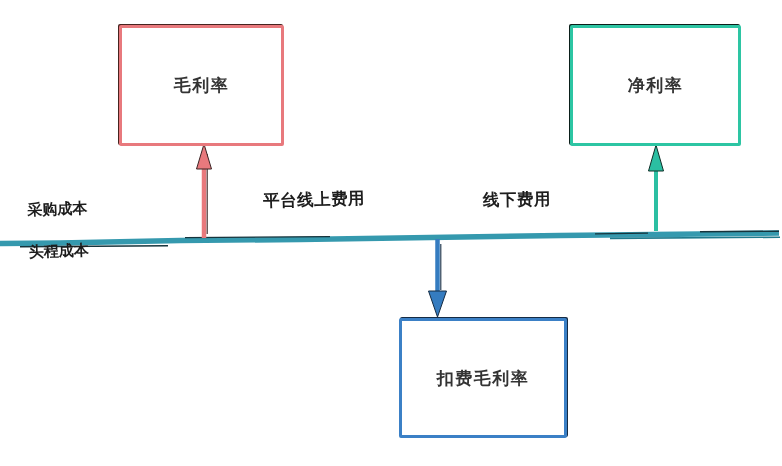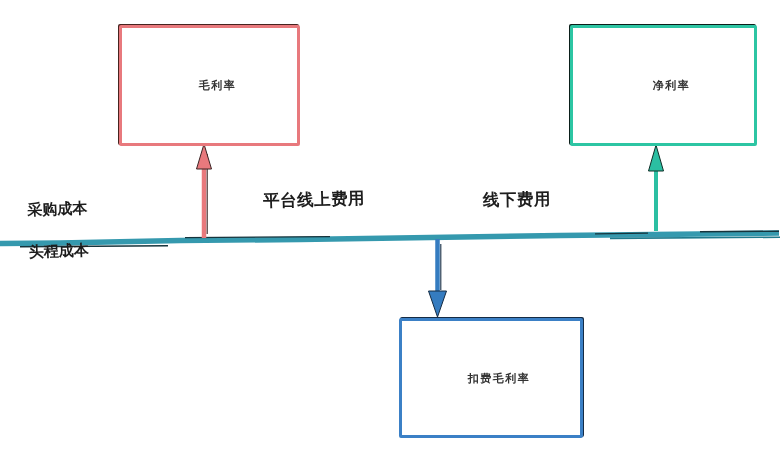--- a/index.html
+++ b/index.html
@@ -9,21 +9,21 @@
     background:#ffffff;
     overflow:hidden;
     font-family:"Liberation Sans","DejaVu Sans",sans-serif;
   }
   .svg-layer{position:absolute;left:0;top:0;width:782px;height:466px;}
   .node{
     position:absolute;
     background:#ffffff;
     display:flex;align-items:center;justify-content:center;
     border-radius:2px;
-    font-size:11px;font-weight:600;letter-spacing:1.5px;color:#333333;padding-left:16px;
+    font-size:17px;font-weight:600;letter-spacing:1.5px;color:#333333;
   }
   .node-gross{
     left:119px;top:25px;width:159px;height:115px;
     border:3px solid #e8797d;
     box-shadow:-1px -1px 0 0 #47231f;
   }
   .node-net{
     left:570px;top:25px;width:165px;height:115px;
     border:3px solid #2dc5a3;
     box-shadow:-1px -1px 0 0 #0b1f1a;

